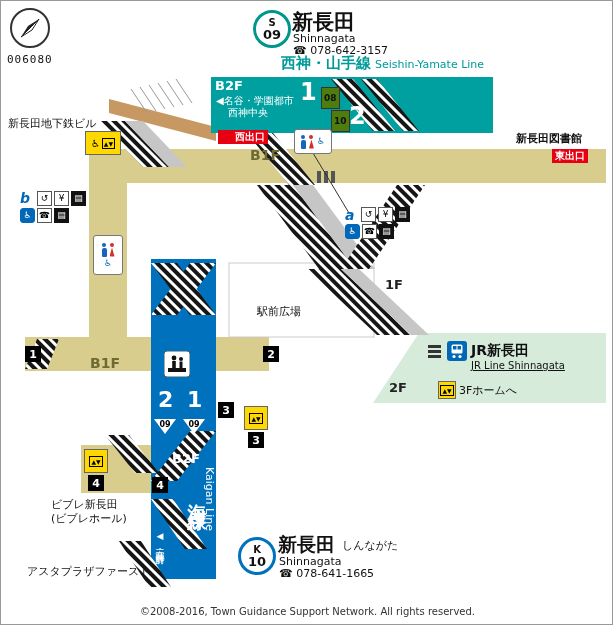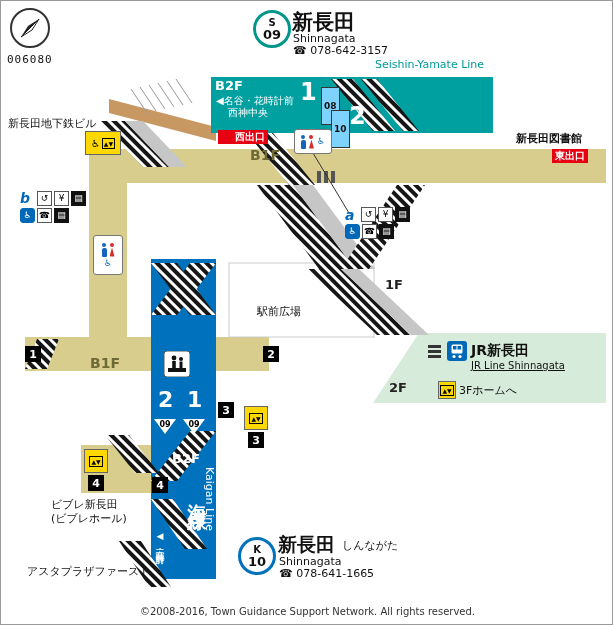--- a/index.html
+++ b/index.html
@@ -10,21 +10,21 @@
   .sym .l{font-size:10px;font-weight:bold;color:#111;}
   .sym .n{font-size:13px;font-weight:bold;color:#111;}
   .sym.s{border:3px solid #00968c;}
   .sym.k{border:3px solid #0072bd;}
   .title{font-size:21px;font-weight:bold;color:#111;}
   .small{font-size:11px;color:#111;}
   .lineja{font-size:15px;font-weight:bold;color:#009a9a;}
   .lineen{font-size:11px;color:#009a9a;}
   .wt{color:#fff;}
   .ptnum{font-size:24px;font-weight:bold;color:#fff;line-height:1;}
-  .nextbox{background:#7dd3fc;border:1px solid #333;color:#111;font-size:9px;font-weight:bold;padding:12px 2px;line-height:12px;}
+  .nextbox{background:#4d7c0f;border:1px solid #333;color:#111;font-size:9px;font-weight:bold;padding:4px 2px;line-height:12px;}
   .dirtext{font-size:10px;color:#fff;}
   .floor-dark{font-size:14px;font-weight:bold;color:#6e6a33;}
   .floor-blk{font-size:13px;font-weight:bold;color:#222;}
   .badge{background:#e60012;color:#fff;font-size:10px;font-weight:bold;padding:1px 3px;line-height:12px;}
   .exitnum{width:16px;height:16px;background:#000;color:#fff;font-size:11px;font-weight:bold;display:flex;align-items:center;justify-content:center;}
   .ev{background:#ffd800;border:1px solid #666;display:flex;align-items:center;justify-content:center;}
   .ev .evbox{border:1px solid #000;font-size:6px;line-height:9px;padding:0 1px;color:#000;background:#ffd800;}
   .ev.lg{width:22px;height:22px;}
   .ev.sm{width:16px;height:16px;}
   .ev.wide{width:34px;height:22px;gap:2px;}
@@ -122,26 +122,27 @@
   </div>
   <div class="abs code" style="left:6px;top:52px;">006080</div>
 
   <div class="abs sym s" style="left:252px;top:9px;">
     <span class="l">S</span>
     <span class="n">09</span>
   </div>
   <div class="abs title" style="left:291px;top:7px;">新長田</div>
   <div class="abs small" style="left:292px;top:31px;">Shinnagata</div>
   <div class="abs small" style="left:292px;top:43px;">☎ 078-642-3157</div>
+  <div class="abs lineja" style="left:280px;top:53px;">西神・山手線</div>
   <div class="abs lineen" style="left:374px;top:57px;">Seishin-Yamate Line</div>
 
   <div class="abs wt" style="left:214px;top:77px;font-size:13px;font-weight:bold;">B2F</div>
   <div class="abs ptnum" style="left:299px;top:79px;">1</div>
   <div class="abs nextbox" style="left:320px;top:86px;">08</div>
-  <div class="abs dirtext" style="left:215px;top:93px;">◀名谷・花時計前</div>
+  <div class="abs dirtext" style="left:215px;top:93px;">◀名谷・学園都市</div>
   <div class="abs dirtext" style="left:227px;top:105px;">西神中央</div>
   <div class="abs nextbox" style="left:330px;top:109px;">10</div>
   <div class="abs ptnum" style="left:348px;top:103px;">2</div>
 
   <div class="abs badge" style="left:217px;top:129px;padding-left:17px;">西出口</div>
   <div class="abs small" style="left:7px;top:115px;">新長田地下鉄ビル</div>
   <div class="abs ev wide" style="left:84px;top:130px;">
     <span class="wc" style="font-size:10px;color:#000;">♿</span>
     <span class="evbox">▲▼</span>
   </div>

